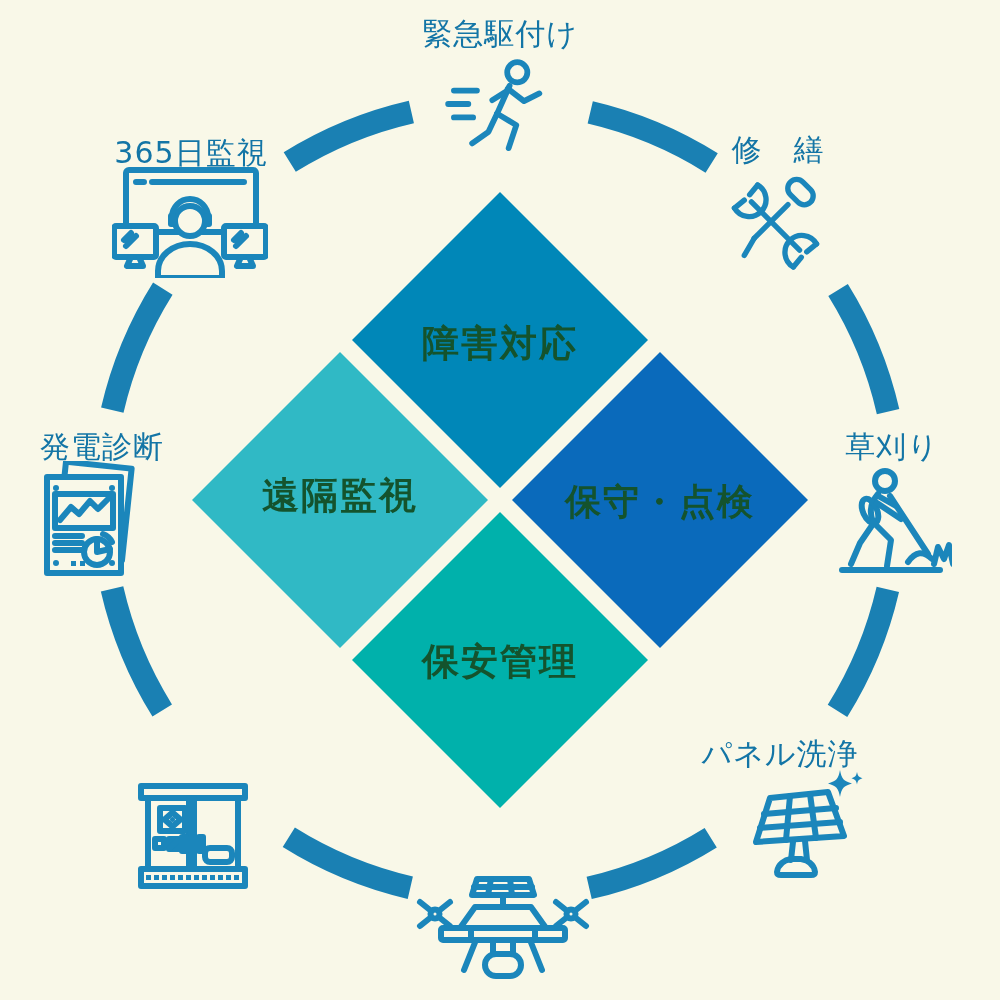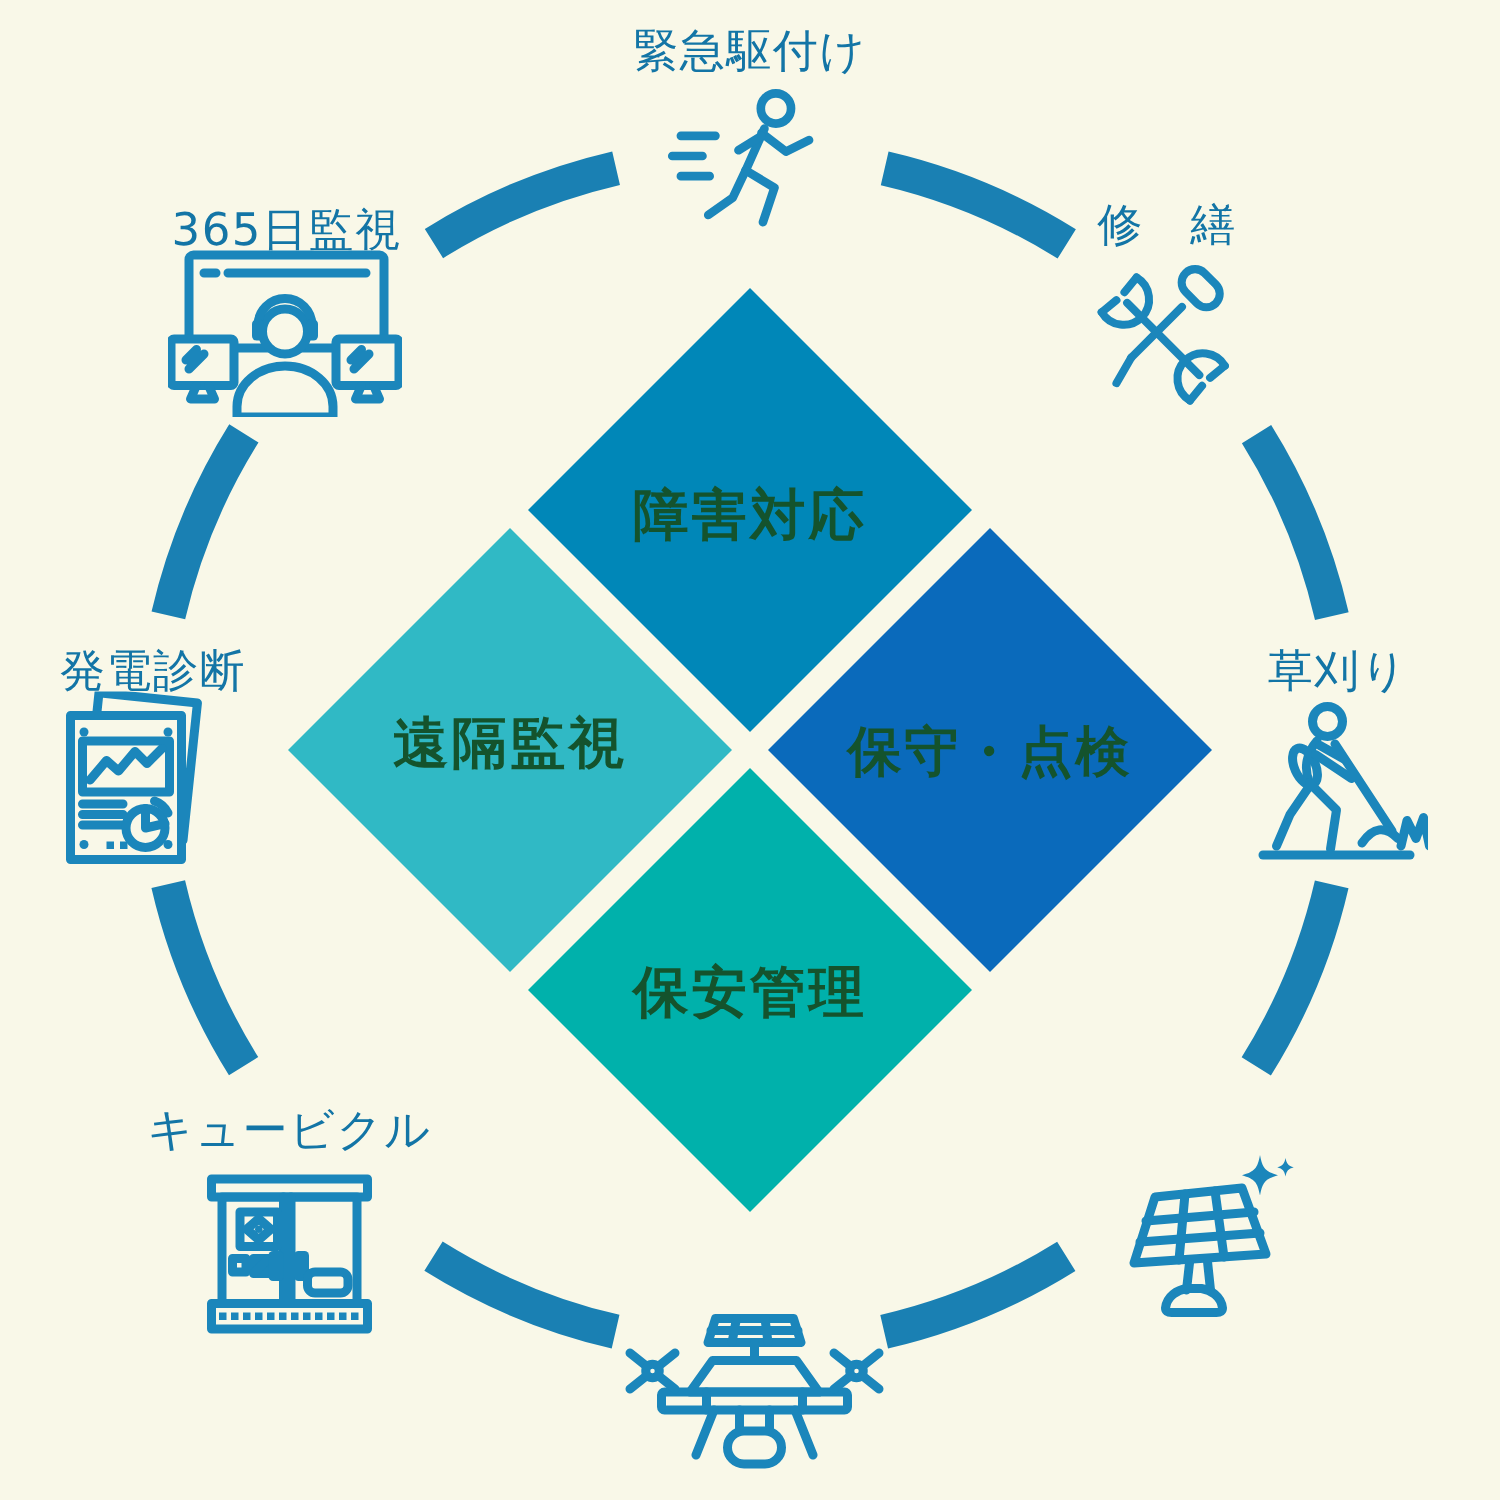--- a/index.html
+++ b/index.html
@@ -62,20 +62,21 @@
     <path class="st" d="M50,28 C43,36 41,46 45,56"></path>
     <ellipse class="st" cx="42" cy="45" rx="7" ry="13" transform="rotate(-24 42 45)" stroke-width="5"></ellipse>
     <path class="st" d="M52,31 L68,40 M49,37 L73,53"></path>
     <path class="st" d="M62,30 L100,88"></path>
     <path class="st" d="M80,96 q11,-16 24,-3"></path>
     <path class="st" d="M106,98 l4,-17 l6,12 l5,-14 l4,19" stroke-width="5"></path>
     <path class="st" d="M45,56 L63,74 L59,100 M45,58 L32,77 L23,98"></path>
     <path class="st" d="M14,104 H112" stroke-width="5"></path>
   </svg>
 
+  <div class="outer-label" style="left:780px;top:734px;">パネル洗浄</div>
   <svg class="icon" style="left:733px;top:768px;" width="140" height="120" viewBox="0 0 140 120">
     <path class="fl" d="M107,2 C108.6,11 110.6,13 119,15.5 C110.6,18 108.6,20 107,29 C105.4,20 103.4,18 95,15.5 C103.4,13 105.4,11 107,2 Z"></path>
     <path class="fl" d="M124,4 c0.8,4 1.8,5 5.5,6.2 c-3.7,1.2 -4.7,2.2 -5.5,6.2 c-0.8,-4 -1.8,-5 -5.5,-6.2 c3.7,-1.2 4.7,-2.2 5.5,-6.2 Z"></path>
     <path class="st" d="M37,30 L95,24 L111,68 L23,74 Z"></path>
     <path class="st" d="M57,28 L53,72 M77,26 L83,70" stroke-width="5"></path>
     <path class="st" d="M31,46 L103,40 M27,60 L107,54" stroke-width="5"></path>
     <path class="st" d="M60,74 L58,92 M72,73 L74,92"></path>
     <path class="st" d="M44,104 c1,-8 8,-12 14,-13 h10 c6,1 13,5 14,13 q0,3 -4,3 h-30 q-4,0 -4,-3 Z"></path>
   </svg>
 
@@ -88,21 +89,20 @@
     <path class="st" d="M58,54 V66 M122,54 V66" stroke-width="4"></path>
     <path class="st" d="M7,28 L37,52 M37,28 L7,52"></path>
     <circle class="stf" cx="22" cy="40" r="4.5" stroke-width="4"></circle>
     <path class="st" d="M143,28 L173,52 M173,28 L143,52"></path>
     <circle class="stf" cx="158" cy="40" r="4.5" stroke-width="4"></circle>
     <path class="st" d="M63,66 L51,96 M117,66 L129,96" stroke-width="8"></path>
     <path class="st" d="M80,66 V80 M100,66 V80" stroke-width="5"></path>
     <rect class="st" x="72" y="80" width="36" height="22" rx="11"></rect>
   </svg>
 
-  <div class="outer-label" style="left:193px;top:733px;">キュービクル</div>
   <svg class="icon" style="left:128px;top:771px;" width="130" height="132" viewBox="0 0 130 132">
     <rect class="st" x="13" y="15" width="104" height="12" stroke-width="5"></rect>
     <rect class="st" x="20" y="27" width="90" height="71" stroke-width="5"></rect>
     <path class="st" d="M61,27 V98 M66,27 V98" stroke-width="4"></path>
     <rect class="st" x="32" y="37" width="25" height="23" stroke-width="5"></rect>
     <path class="st" d="M44.5,41.5 L52.5,48.5 L44.5,55.5 L36.5,48.5 Z" stroke-width="4"></path>
     <circle class="fl" cx="44.5" cy="48.5" r="2.5"></circle>
     <rect class="st" x="27" y="68" width="9" height="9" stroke-width="4"></rect>
     <rect class="st" x="41" y="68" width="10" height="10" stroke-width="4"></rect>
     <path class="st" d="M41.5,77.5 L50.5,68.5" stroke-width="3"></path>

